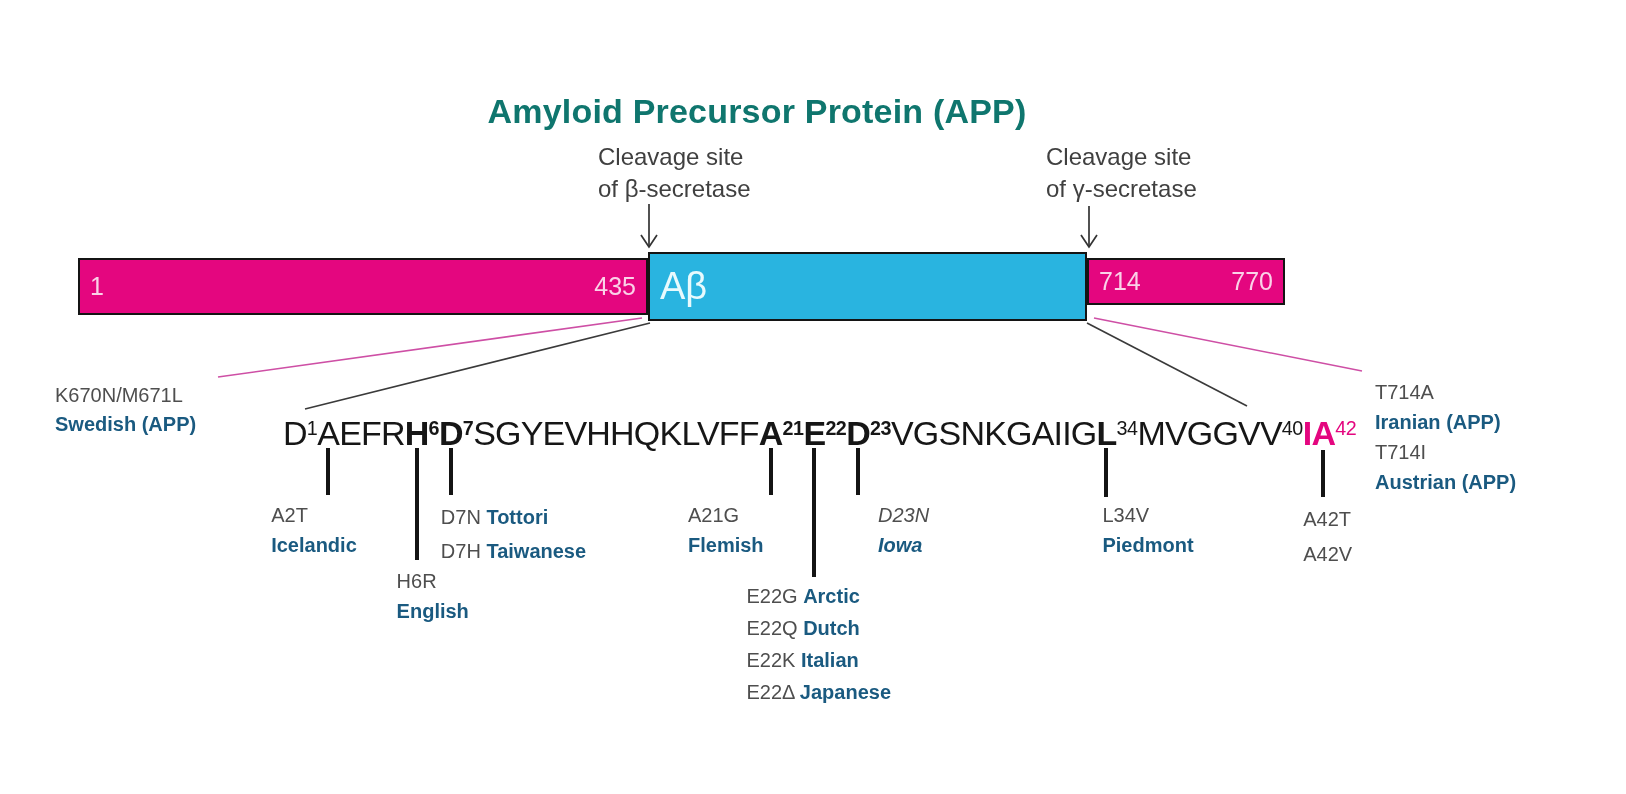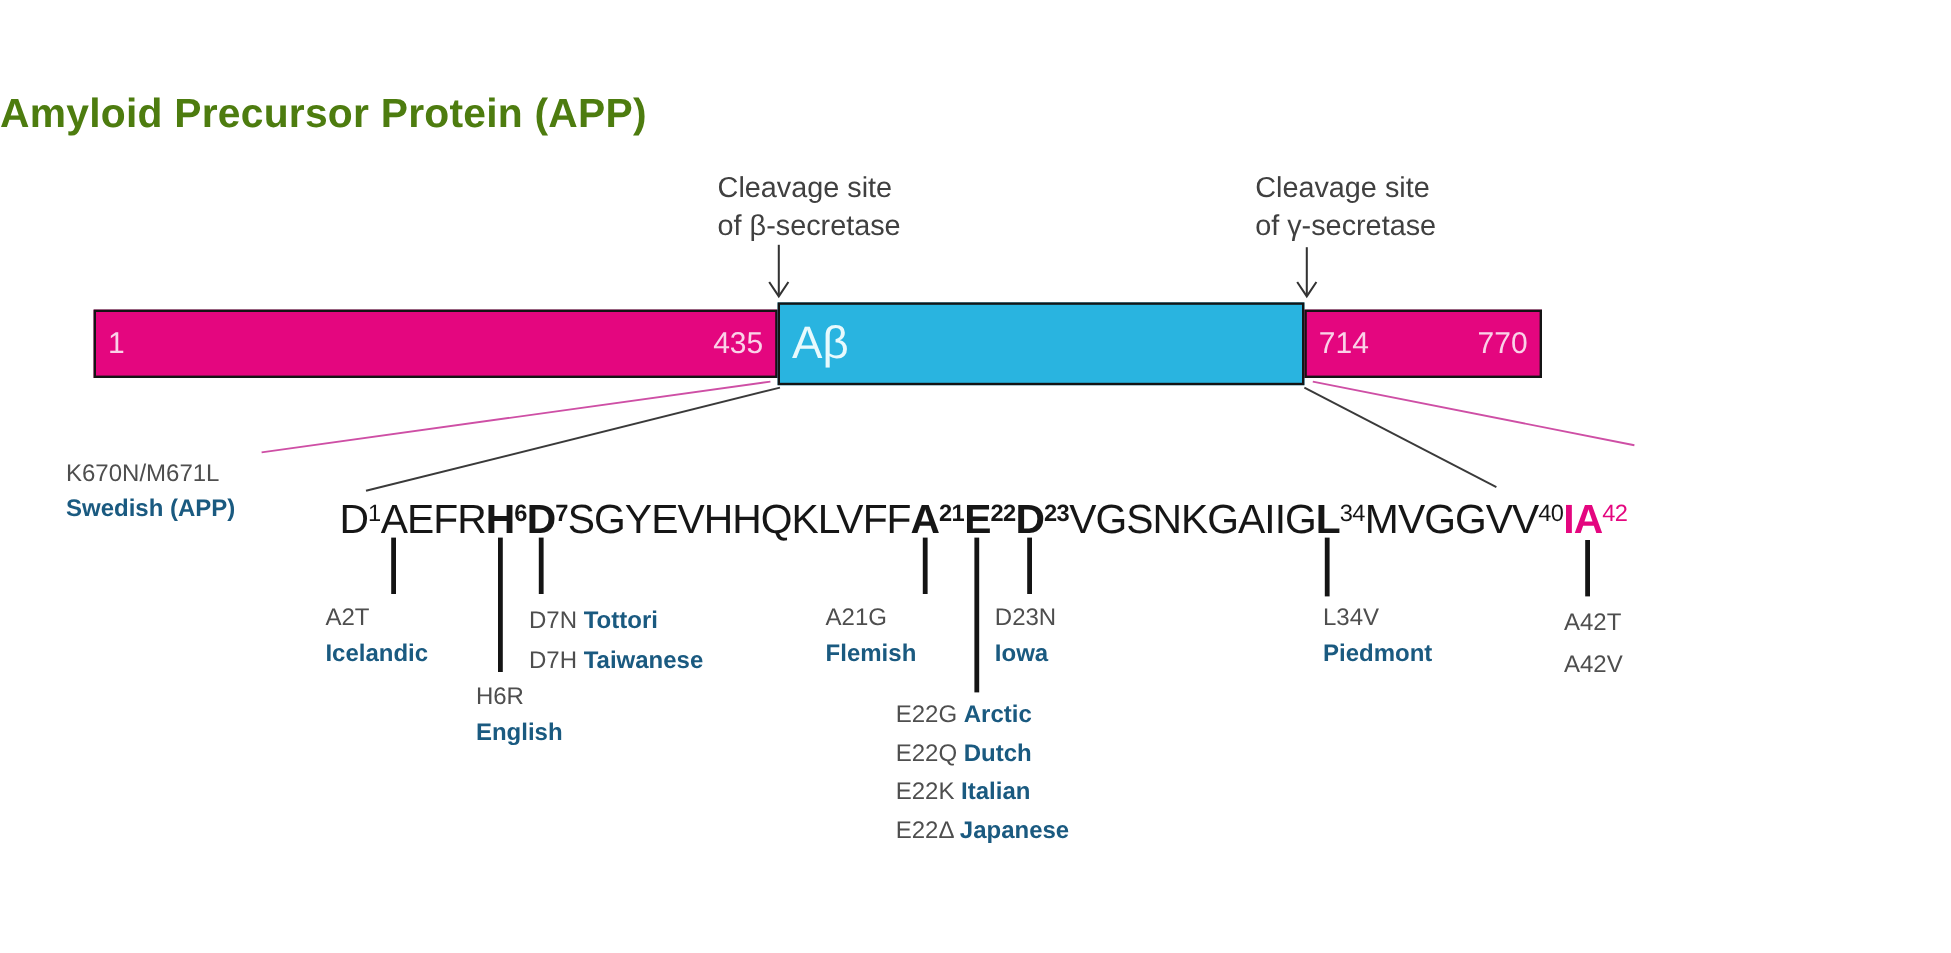--- a/index.html
+++ b/index.html
@@ -2,38 +2,38 @@
 <html style="--magenta: #E4067F; --cyan: #29B4E0; --blue: #1A5A80; --gray: #4E4E4E; --ink: #161616; --bar-number: rgba(255,255,255,0.82);"><head>
 <meta charset="utf-8">
 <style>
   html,body { margin:0; padding:0; background:#ffffff; }
   .canvas {
     position:relative; width:1626px; height:794px; overflow:hidden;
     background:#ffffff; font-family:"Liberation Sans", sans-serif;
   }
   
   .title {
-    position:absolute; top:76px; left:0; width:1514px; text-align:left;
-    font-size:34px; font-weight:bold; color:#4d7c0f; letter-spacing:0.2px;
+    position:absolute; top:92px; left:0; width:1514px; text-align:center;
+    font-size:34px; font-weight:bold; color:#0f766e; letter-spacing:0.2px;
   }
   
   .cleavage {
     position:absolute; font-size:24px; line-height:32px; color:#404040;
   }
   .cleavage.beta  { left:598px; top:141px; }
   .cleavage.gamma { left:1046px; top:141px; }
   
   .bar-seg {
     position:absolute; box-sizing:border-box; display:flex;
     align-items:center; justify-content:space-between;
     padding:0 10px; font-size:25px; color:var(--bar-number);
   }
   .bar-left  { left:78px;   top:258px; width:570px; height:57px; background:var(--magenta); border:2px solid #141414; }
   .bar-mid   { left:648px;  top:252px; width:439px; height:69px; background:var(--cyan);    border:2px solid #141414; }
-  .bar-right { left:1087px; top:258px; width:198px; height:57px; background:var(--magenta); border:2px solid #141414; }
+  .bar-right { left:1087px; top:258px; width:198px; height:47px; background:var(--magenta); border:2px solid #141414; }
   .abeta-label { font-size:38px; color:#E8FAFD; }
   
   #sequence {
     position:absolute; left:283px; top:414px; white-space:nowrap;
     font-size:34px; letter-spacing:-0.8px; color:var(--ink);text-align:right;
   }
   #sequence .seg.bold { font-weight:bold; }
   #sequence .seg.magenta { color:var(--magenta); }
   #sequence sup {
     font-size:0.58em; vertical-align:baseline; position:relative; top:-0.5em;
@@ -151,34 +151,40 @@
     <div>
       <span class="code">E22K</span>
       <span class="name">Italian</span>
     </div>
     <div>
       <span class="code">E22Δ</span>
       <span class="name">Japanese</span>
     </div>
   </div>
 
-  <div class="mut stack g-d23" style="left: 829px;">
+  <div class="mut stack g-d23" style="left: 878px; font-style: italic;">
     <span class="code">D23N</span>
     <span class="name">Iowa</span>
   </div>
 
   <div class="mut stack g-l34" style="left: 1102.47px;">
     <span class="code">L34V</span>
     <span class="name">Piedmont</span>
   </div>
 
   <div class="mut g-a42" style="left: 1303.29px;">
     <span class="code">A42T</span>
     <span class="code">A42V</span>
   </div>
 
   <div class="mut stack g-swedish">
     <span class="code">K670N/M671L</span>
     <span class="name">Swedish (APP)</span>
   </div>
 
+  <div class="mut g-t714">
+    <span class="code">T714A</span>
+    <span class="name">Iranian (APP)</span>
+    <span class="code">T714I</span>
+    <span class="name">Austrian (APP)</span>
+  </div>
 
 </div>
 
 </body></html>

